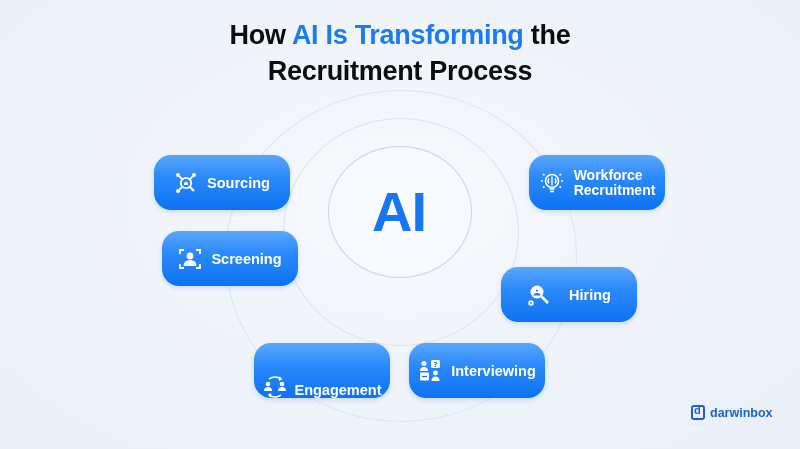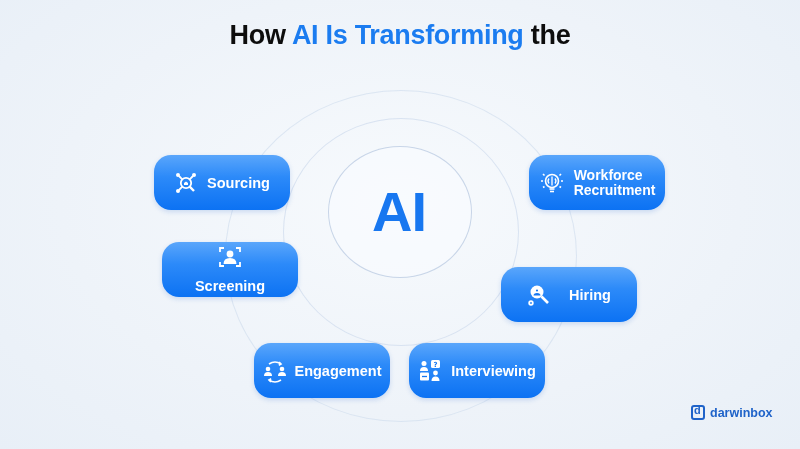--- a/index.html
+++ b/index.html
@@ -32,43 +32,44 @@
       box-shadow: 0 2px 5px rgba(20,90,200,0.18);
       display: flex; align-items: center; justify-content: center; gap: 9px;
       color: #ffffff; font-weight: 700; font-size: 14.5px;
       box-sizing: border-box;
     }
     .node .label { line-height: 16px; }
     .node .label.two { font-size: 14px; line-height: 15px; }
     .node svg { display: block; }
     #n-sourcing { left: 154px; top: 155px; }
     #n-workforce { left: 509px; top: 155px; margin-left: 20px; }
-    #n-screening { left: 162px; top: 242px; flex-direction: column; }
+    #n-screening { left: 162px; top: 231px; }
     #n-hiring { left: 501px; top: 249px; gap: 18px; margin-top: 18px; }
-    #n-engagement { left: 254px; top: 343px; gap: 6px; }
+    #n-engagement { left: 254px; top: 343px; gap: 6px; align-items: flex-end; }
     #n-interviewing { left: 409px; top: 343px; }
     .logo {
       position: absolute; left: 691px; top: 405px;
       display: flex; align-items: center; gap: 5px;
       color: #1f63c9; font-weight: 700; font-size: 12.5px; text-align: right;
     }
     .logo .mark {
       width: 14px; height: 15px; border: 2px solid #1f63c9; border-radius: 3px;
       box-sizing: border-box; position: relative;
     }
     .logo .mark::after {
       content: "d"; position: absolute; left: 1px; top: -3px;
       font-size: 11px; font-weight: 700; color: #1f63c9;
     }
   </style>
 </head>
 <body>
 
 <div class="title">
   <div><span>How </span><span class="accent">AI Is Transforming</span><span> the</span></div>
+  <div>Recruitment Process</div>
 </div>
 
 <div class="ring outer"></div>
 <div class="ring mid"></div>
 <div class="ring inner"></div>
 <div class="ai-center">AI</div>
 
 <div class="node" id="n-sourcing">
   <span>
     <svg width="24" height="24" viewBox="0 0 24 24" fill="none" stroke="#fff" stroke-width="1.8">

